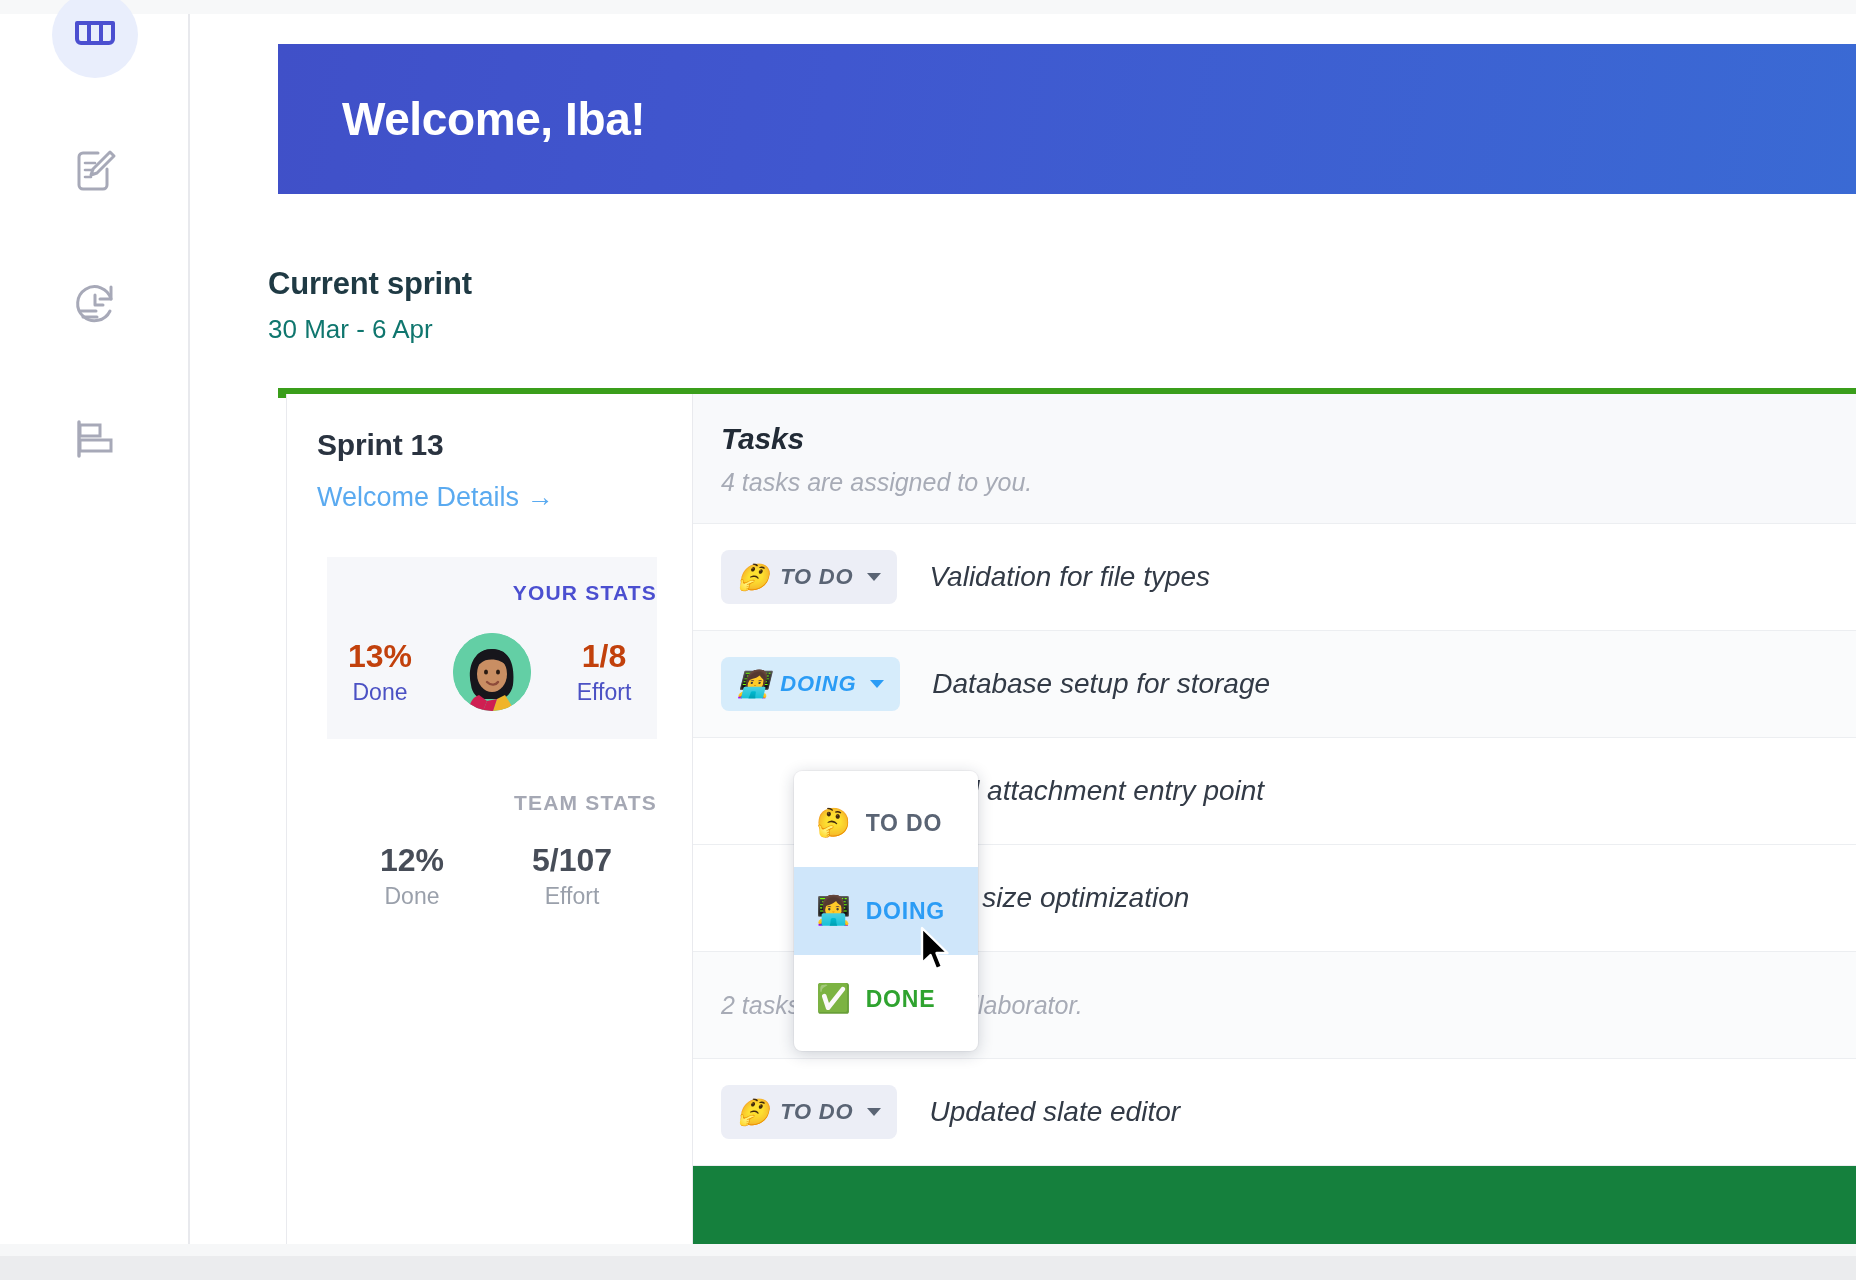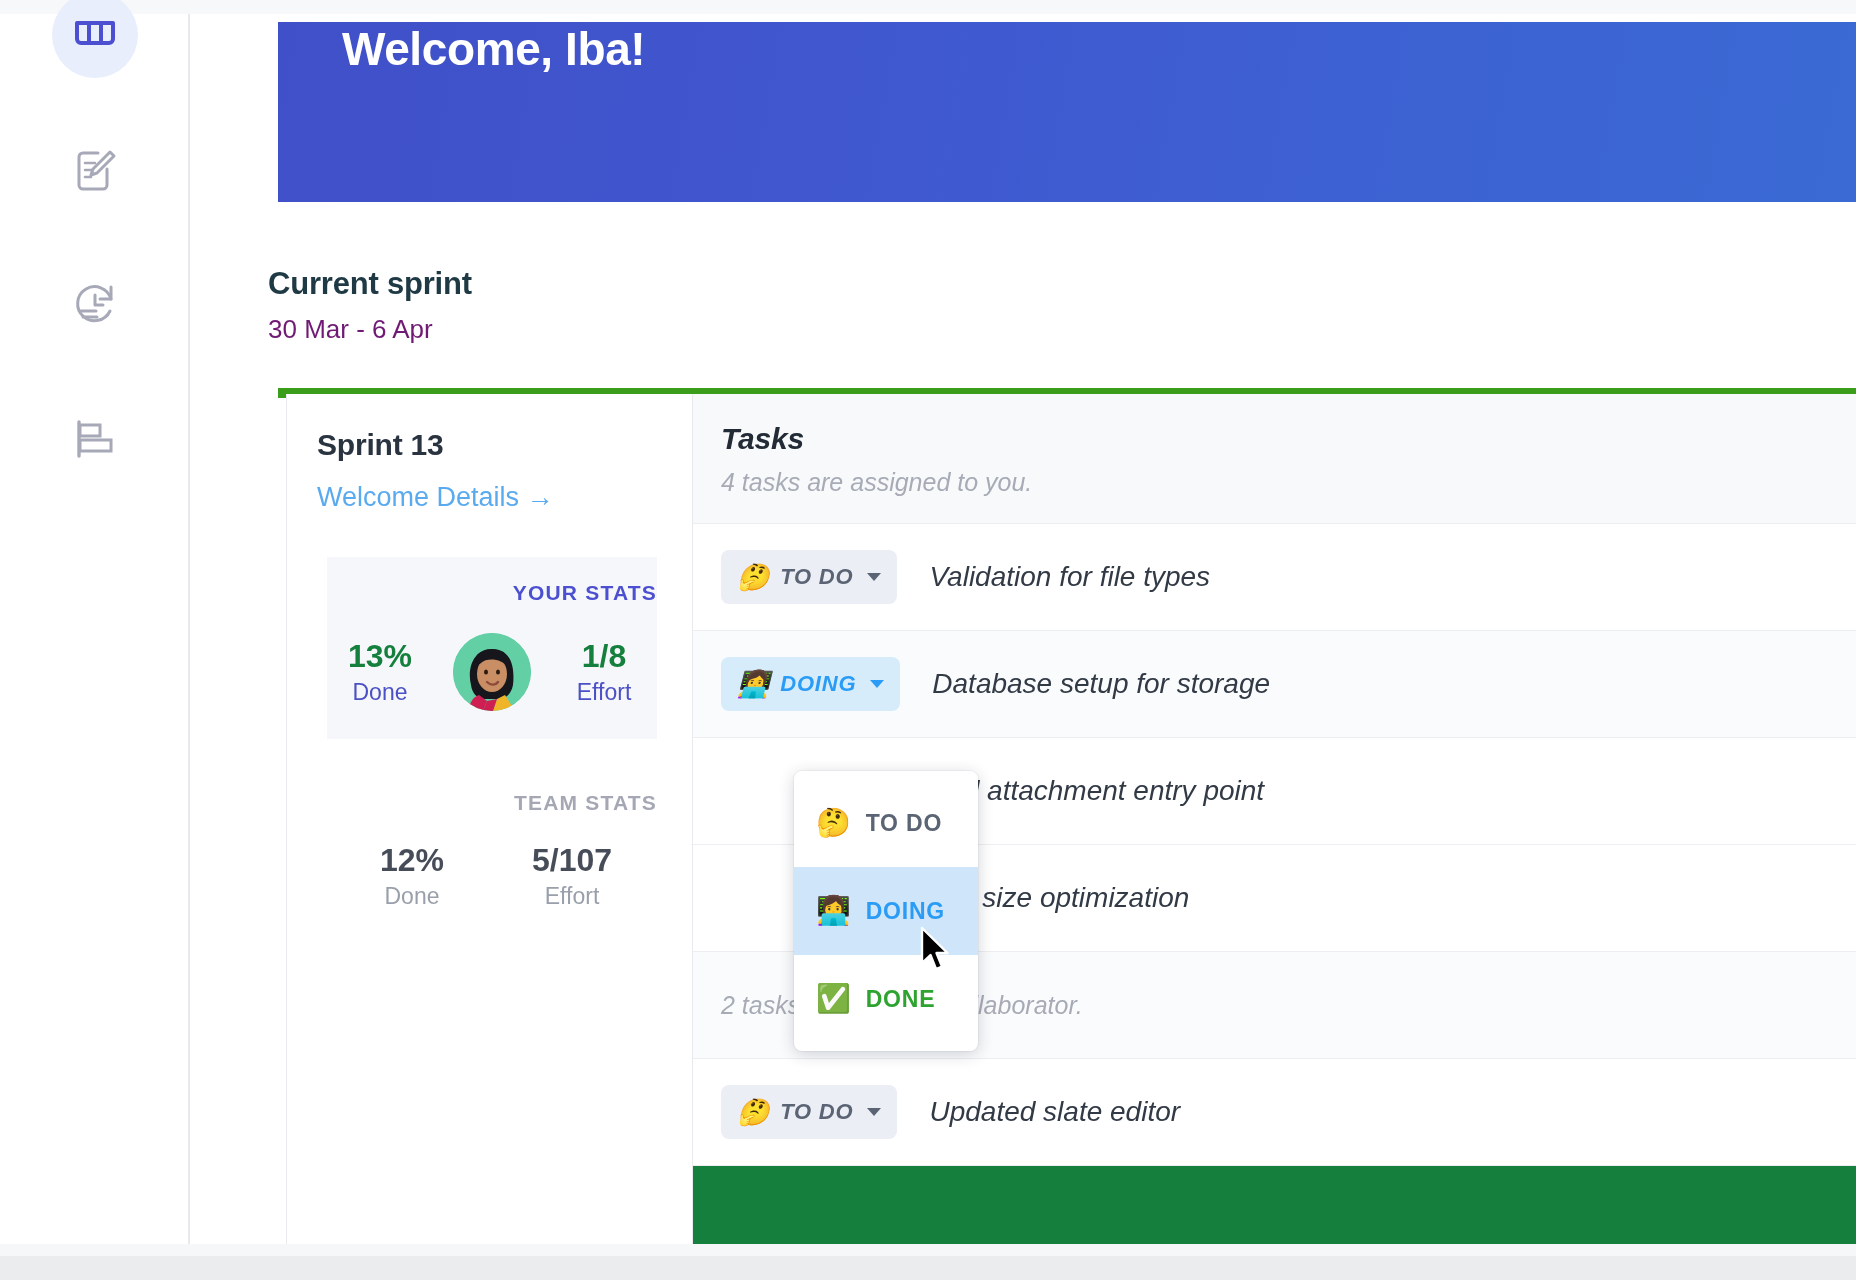--- a/index.html
+++ b/index.html
@@ -78,27 +78,27 @@
     top: 14px;
     left: 192px;
     width: 1664px;
     height: 1230px;
     background: #ffffff;
   }
 
   
   .banner {
     position: absolute;
-    top: 8px;
+    top: 30px;
     left: 86px;
     width: 1578px;
-    height: 180px;
+    height: 150px;
     background: linear-gradient(100deg, #4050c8 0%, #4057cf 35%, #3a6ad4 100%);
     display: flex;
-    align-items: flex-start;
+    align-items: center;
   }
   .banner-title {
     color: #ffffff;
     font-size: 46px;
     font-weight: 700;
     letter-spacing: -0.4px;
     margin-left: 64px;
   }
 
   
@@ -109,21 +109,21 @@
   }
   .sprint-head .h {
     font-size: 31px;
     font-weight: 700;
     color: #1f3a44;
     letter-spacing: -0.2px;
   }
   .sprint-head .sub {
     margin-top: 12px;
     font-size: 26px;
-    color: #701a75;
+    color: #0f766e;
     font-weight: 400;
   }
 
   
   .card {
     position: absolute;
     top: 380px;
     left: 94px;
     width: 1578px;
     height: 864px;
@@ -187,21 +187,21 @@
     justify-content: center;
     gap: 30px;
     margin-top: 28px;
   }
   .stat {
     min-width: 86px;
   }
   .stat .v {
     font-size: 32px;
     font-weight: 700;
-    color: #15803d;
+    color: #c2410c;
     line-height: 1.15;
   }
   .stat .l {
     font-size: 23px;
     color: #4b51c4;
     margin-top: 4px;
     font-weight: 400;
   }
   .stat.grey .v { color: #474d58; }
   .stat.grey .l { color: #9aa0ab; }

